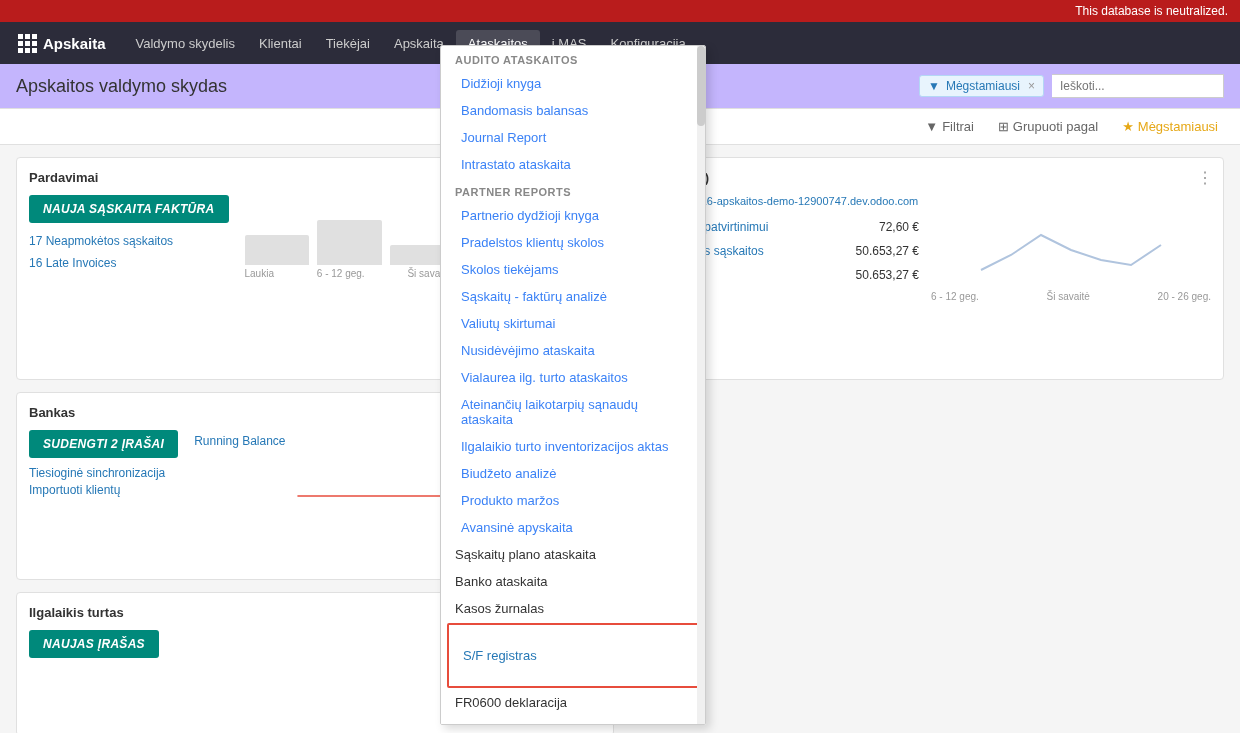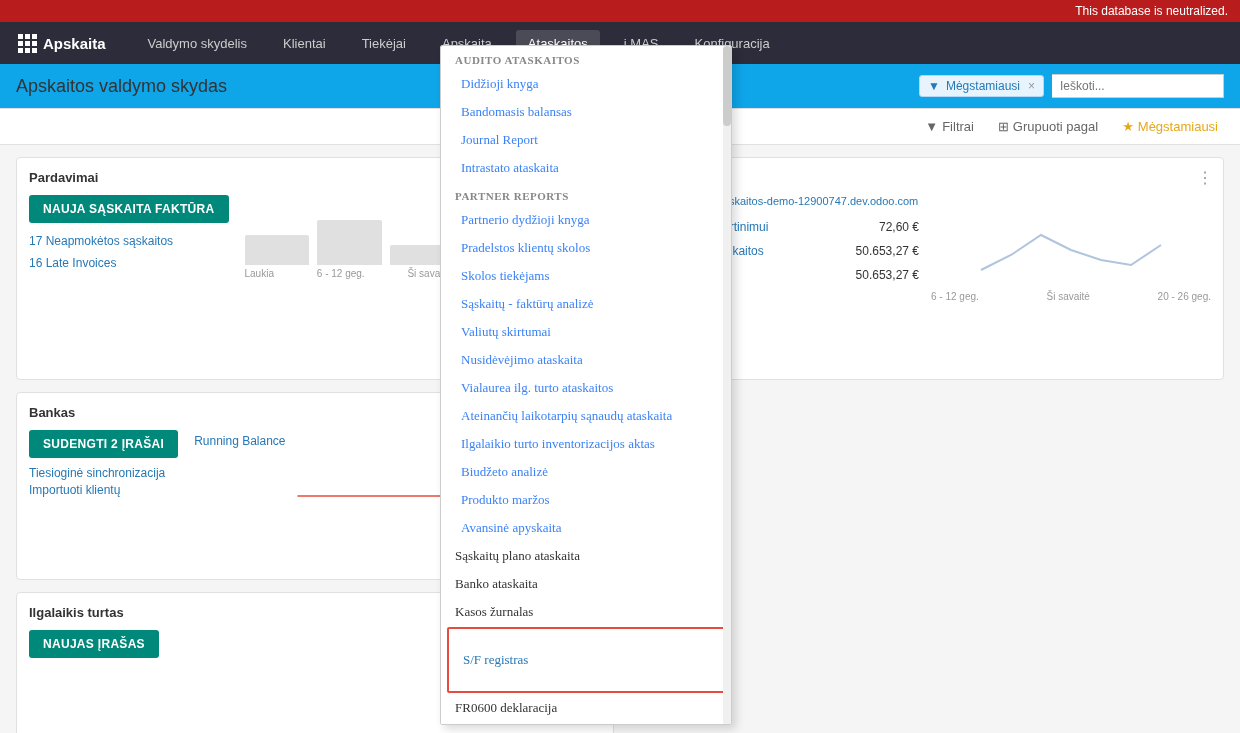--- a/index.html
+++ b/index.html
@@ -15,21 +15,21 @@
       font-weight: 500;
     }
 
     
     .navbar {
       background: #2c2c3a;
       display: flex;
       align-items: center;
       padding: 0 8px;
       height: 42px;
-      gap: 12px;
+      gap: 0;
     }
     .navbar-brand {
       display: flex;
       align-items: center;
       gap: 6px;
       color: white;
       font-weight: 700;
       font-size: 15px;
       padding: 0 10px;
       margin-right: 8px;
@@ -50,21 +50,21 @@
       cursor: pointer;
       font-size: 13px;
       border-radius: 3px;
       white-space: nowrap;
       text-align: center;
     }
     .nav-item.active { color: white; background: rgba(255,255,255,0.15); }
 
     
     .page-header {
-      background: #0ea5e9;
+      background: #c4b5fd;
       border-bottom: 1px solid #e0e0e0;
       padding: 10px 16px;
       display: flex;
       align-items: center;
       justify-content: space-between;
     }
     .page-title {
       font-size: 18px;
       font-weight: 400;
       color: #333;
@@ -144,20 +144,21 @@
       background: #00897b;
       color: white;
       border: none;
       padding: 7px 14px;
       font-size: 12px;
       font-weight: 600;
       border-radius: 3px;
       cursor: pointer;
       text-transform: uppercase;
       letter-spacing: 0.3px;
+      font-style: italic;
     }
     .card-stats { color: #2678b6; font-size: 12px; line-height: 1.8; }
     .card-more-icon {
       position: absolute;
       top: 10px; right: 10px;
       color: #999; cursor: pointer; font-size: 16px;
     }
 
     
     .chart-area {
@@ -199,31 +200,30 @@
       position: fixed;
       top: 42px;
       left: 0; right: 0; bottom: 0;
       z-index: 100;
       pointer-events: none;
     }
     .dropdown-menu {
       position: absolute;
       top: 3px;
       left: 440px;
-      width: 292px;
+      width: 266px;
       background: white;
       border: 1px solid #ccc;
       box-shadow: 4px 4px 10px rgba(0,0,0,0.15);
       z-index: 200;
       pointer-events: all;
       font-size: 13px;
       max-height: 680px;
       overflow-y: auto;
       border-radius: 2px;
-      font-family: Liberation Serif, serif;
     }
     .dd-section-header {
       padding: 8px 14px 4px;
       font-size: 11px;
       font-weight: 600;
       color: #888;
       text-transform: uppercase;
       letter-spacing: 0.5px;
     }
     .dd-item {

